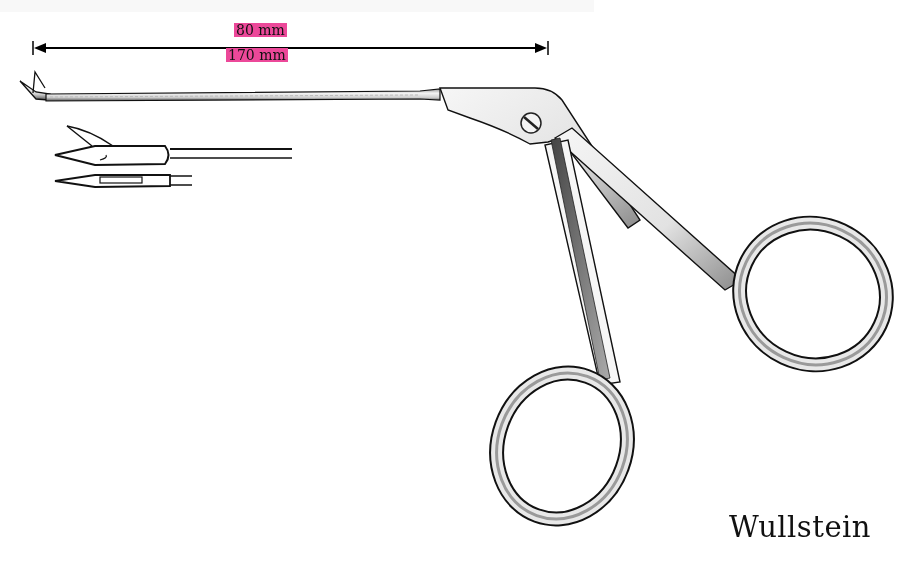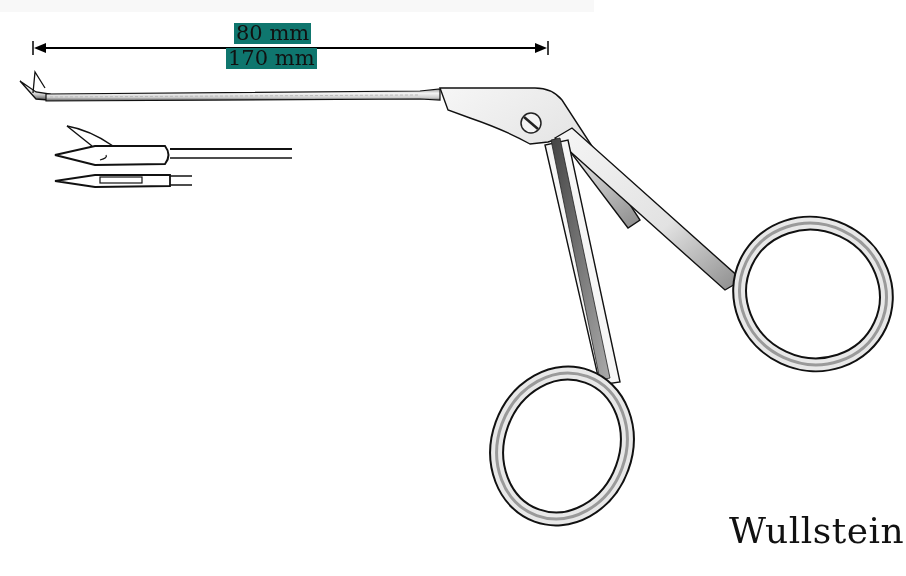--- a/index.html
+++ b/index.html
@@ -1,22 +1,22 @@
 <!DOCTYPE html>
 <html><head>
   <meta charset="utf-8">
   <style>
     html, body { margin: 0; padding: 0; background: #ffffff; }
     body { width: 906px; height: 576px; position: relative; overflow: hidden;
            font-family: "DejaVu Serif", serif; }
     .top-band { position: absolute; left: 0; top: 0; width: 594px; height: 12px; background: #f8f8f8; }
-    .dim-label { position: absolute; font-family: "DejaVu Serif", serif; font-size: 21px; color: #111; line-height: 1; white-space: nowrap; background: #0f766e; padding: 0 2px; }
+    .dim-label { position: absolute; font-family: "DejaVu Serif", serif; font-size: 14px; color: #111; line-height: 1; white-space: nowrap; background: #ec4899; padding: 0 2px; }
     .dim-top { left: 234px; top: 23px; }
     .dim-bottom { left: 226px; top: 48px; }
-    .brand { position: absolute; left: 729px; top: 510px; font-family: "DejaVu Serif", serif; font-size: 36px; color: #111; letter-spacing: 0.5px; }
+    .brand { position: absolute; left: 729px; top: 510px; font-family: "DejaVu Serif", serif; font-size: 29px; color: #111; letter-spacing: 0.5px; }
     svg.art { position: absolute; left: 0; top: 0; }
   </style>
 </head>
 <body>
 
 <div class="top-band"></div>
 
 <svg class="art" width="906" height="576" viewBox="0 0 906 576">
   <defs>
     <linearGradient id="metalV" x1="0" y1="0" x2="0" y2="1">

